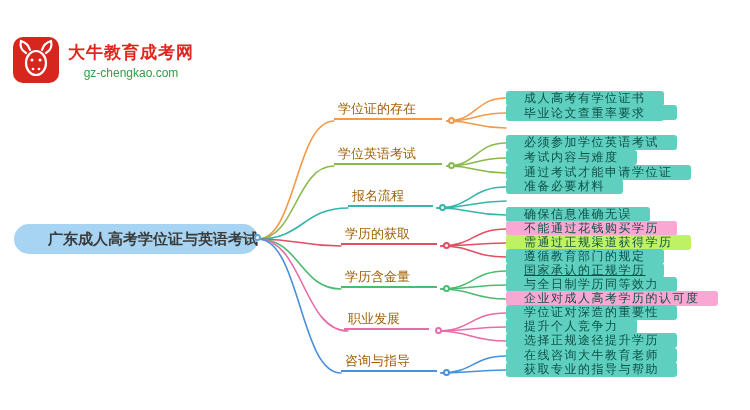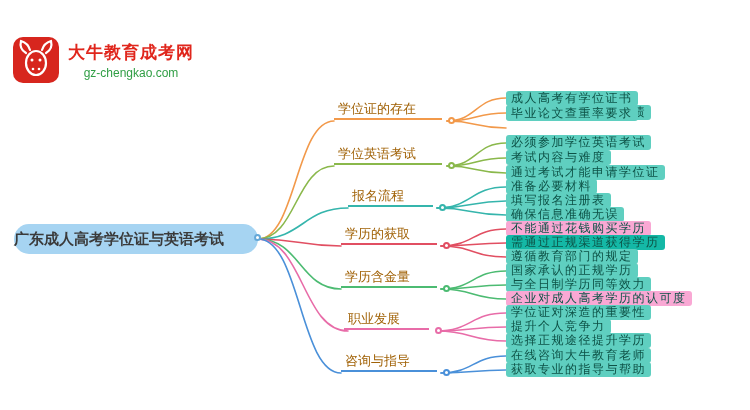--- a/index.html
+++ b/index.html
@@ -4,32 +4,32 @@
 <style>
   * { margin:0; padding:0; box-sizing:border-box; }
   html,body { width:750px; height:410px; background:#fff; overflow:hidden;
     font-family:"Liberation Sans","DejaVu Sans",sans-serif; }
   #canvas { position:relative; width:750px; height:410px; background:#fff;margin-top:28px; }
 
   #links { position:absolute; left:0; top:0; pointer-events:none; }
   #links path { fill:none; stroke:var(--c,#999); stroke-width:1.6; stroke-linecap:round; }
 
   .root { position:absolute; left:14px; top:196px; width:244px; height:30px;
-    line-height:30px; text-align:left; border-radius:15px; font-size:15px;
+    line-height:30px; text-align:right; border-radius:15px; font-size:15px;
     font-weight:600; color:#3a3a3a; background:#a6d4f2; }
   .handle { position:absolute; width:7px; height:7px; border-radius:50%;
     background:#fff; border:2px solid var(--c,#64a8d8); }
 
   .branch { position:absolute; height:20px; line-height:18px; font-size:13px;
     color:#a16207; padding-left:4px; border-bottom:2px solid var(--c,#999);
     white-space:nowrap; }
   .branch .handle { right:-13px; bottom:-6px; }
 
   .leaf { position:absolute; left:506px; height:15px; line-height:15px;
-    font-size:12px; letter-spacing:1.5px; color:#0d5246; padding:0 5px;
+    font-size:12px; letter-spacing:1.5px; color:#0d5246; padding:0 18px;
     border-radius:3px; white-space:nowrap; background:#5fcfc0; }
 
   .brand { position:absolute; left:12px; top:8px; display:flex; gap:8px; align-items:center; }
   .brand-text .title { font-size:17px; font-weight:bold; letter-spacing:1px; color:#e0261c; }
   .brand-text .domain { font-size:12px; font-weight:normal; margin-top:2px; text-align:center; color:#2f9e44; }
 </style>
 </head>
 <body>
 
 <div id="canvas">
@@ -100,26 +100,25 @@
   <div class="branch" style="left: 344px; top: 282px; width: 85px; --c: #e86ca8;"><span>职业发展</span><span class="handle"></span></div>
   <div class="branch" style="left: 341px; top: 324px; width: 96px; --c: #4a90d9;"><span>咨询与指导</span><span class="handle"></span></div>
 
   <div class="leaf" style="top: 63px; background: rgb(95, 207, 192);">成人高考有学位证书</div>
   <div class="leaf" style="top: 77px; background: rgb(95, 207, 192);">申请条件包括外语成绩</div>
   <div class="leaf" style="top: 78px; background: rgb(95, 207, 192);">毕业论文查重率要求</div>
   <div class="leaf" style="top: 107px; background: rgb(95, 207, 192);">必须参加学位英语考试</div>
   <div class="leaf" style="top: 122px; background: rgb(95, 207, 192);">考试内容与难度</div>
   <div class="leaf" style="top: 137px; background: rgb(95, 207, 192);">通过考试才能申请学位证</div>
   <div class="leaf" style="top: 151px; background: rgb(95, 207, 192);">准备必要材料</div>
-  <div class="leaf" style="top: 165px; background: rgb(95, 207, 192);">填写报名注册表</div>
   <div class="leaf" style="top: 179px; background: rgb(95, 207, 192);">确保信息准确无误</div>
   <div class="leaf" style="top: 193px; background: #f9a8d4;">不能通过花钱购买学历</div>
-  <div class="leaf" style="top: 207px; background: #14b8a6;">需通过正规渠道获得学历</div>
+  <div class="leaf" style="top: 207px; background: #bef264;">需通过正规渠道获得学历</div>
   <div class="leaf" style="top: 221px; background: rgb(95, 207, 192);">遵循教育部门的规定</div>
-  <div class="leaf" style="top: 235px; background: rgb(95, 207, 192);">国家承认的正规学历</div>
+  <div class="leaf" style="top: 235px; background: rgb(95, 207, 192); text-decoration: underline;">国家承认的正规学历</div>
   <div class="leaf" style="top: 249px; background: rgb(95, 207, 192);">与全日制学历同等效力</div>
   <div class="leaf" style="top: 263px; background: #f9a8d4;">企业对成人高考学历的认可度</div>
   <div class="leaf" style="top: 277px; background: rgb(95, 207, 192);">学位证对深造的重要性</div>
   <div class="leaf" style="top: 291px; background: rgb(95, 207, 192);">提升个人竞争力</div>
   <div class="leaf" style="top: 305px; background: rgb(95, 207, 192);">选择正规途径提升学历</div>
   <div class="leaf" style="top: 320px; background: rgb(95, 207, 192);">在线咨询大牛教育老师</div>
   <div class="leaf" style="top: 334px; background: rgb(95, 207, 192);">获取专业的指导与帮助</div>
 
 </div>
 

